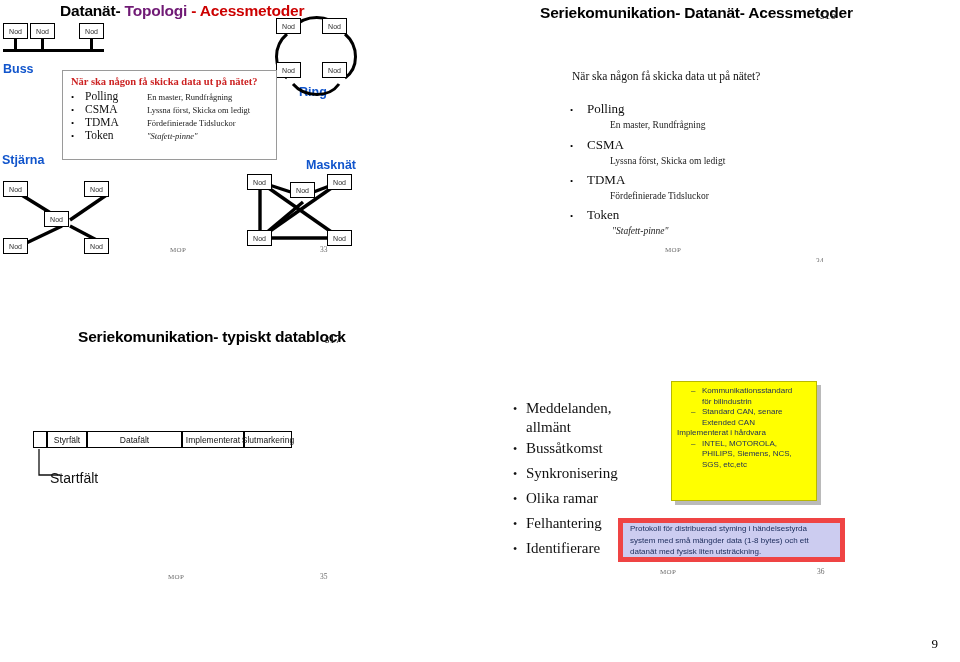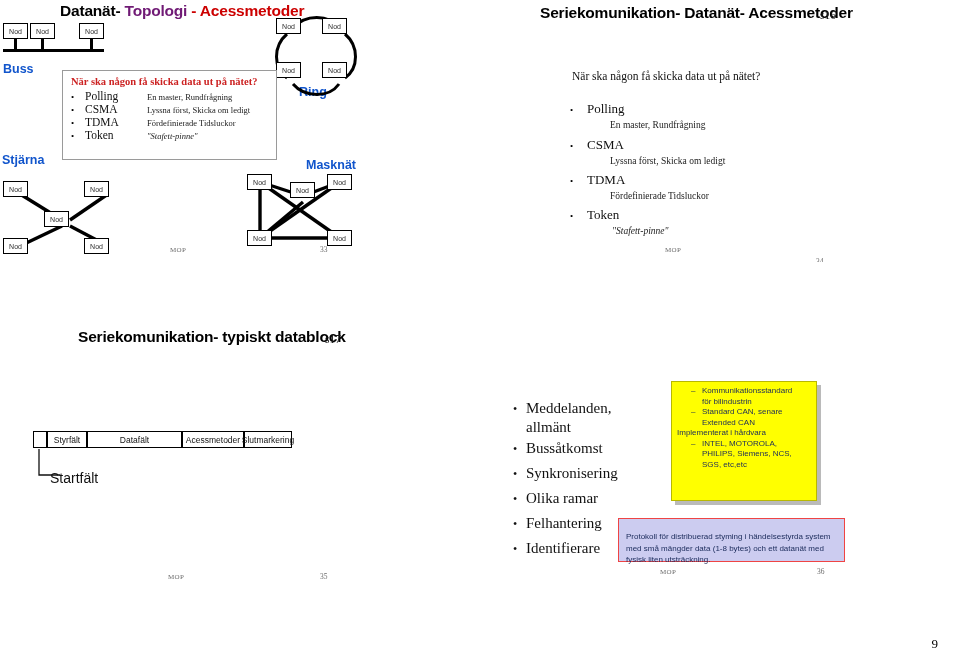--- a/index.html
+++ b/index.html
@@ -186,23 +186,23 @@
   }
   #yellow-box .yb-l1 { margin-left: 0px; }
   #yellow-box .yb-l1 .cont { display:block; margin-left: 13px; }
   #yellow-box .yb-sub { margin-left: 14px; display: flex; }
   #yellow-box .yb-sub .dash { width: 11px; }
   #purple-box {
     position: absolute;
     left: 618px; top: 518px;
     width: 227px; height: 44px;
     background: #ccccf0;
-    border: 1px solid #ef4444;
+    border: 5px solid #ef4444;
     box-sizing: border-box;
-    padding: 12px 7px;
+    padding: 0 7px;
     font-family: "Liberation Sans", sans-serif;
     font-size: 8px;
     color: #1a2a5a;
     line-height: 1.45;
     z-index: 9;
   }
   #page-number {
     position: absolute;
     right: 22px; bottom: 10px;
     font-family: "Liberation Serif", serif;
@@ -343,21 +343,21 @@
 </div>
 
 <div class="slide" id="slide-datablock">
   <div class="title-arial" style="position:absolute; left:78px; top:8px;">Seriekomunikation- typiskt datablock</div>
   <div class="slide-ref" style="position:absolute; left:325px; top:13px;">s17</div>
 
   <div>
     <div class="frame" style="left:33px;  top:111px; width:14px;"></div>
     <div class="frame" style="left:47px;  top:111px; width:40px;">Styrfält</div>
     <div class="frame" style="left:87px;  top:111px; width:95px;">Datafält</div>
-    <div class="frame" style="left:182px; top:111px; width:62px;">Acessmetoder</div>
+    <div class="frame" style="left:182px; top:111px; width:62px;">Implementerat</div>
     <div class="frame" style="left:244px; top:111px; width:48px;">Slutmarkering</div>
 
     <svg width="60" height="40" style="position:absolute; left:36px; top:128px;">
       <path d="M 3 1 L 3 27 L 24 27" stroke="#111" stroke-width="1.3" fill="none"></path>
     </svg>
     <div class="startfalt-label" style="left:50px; top:150px;">Startfält</div>
   </div>
 
   <div class="footer-mop" style="left:168px; top:253px;">MOP</div>
   <div class="footer-num" style="left:320px; top:252px;">35</div>

